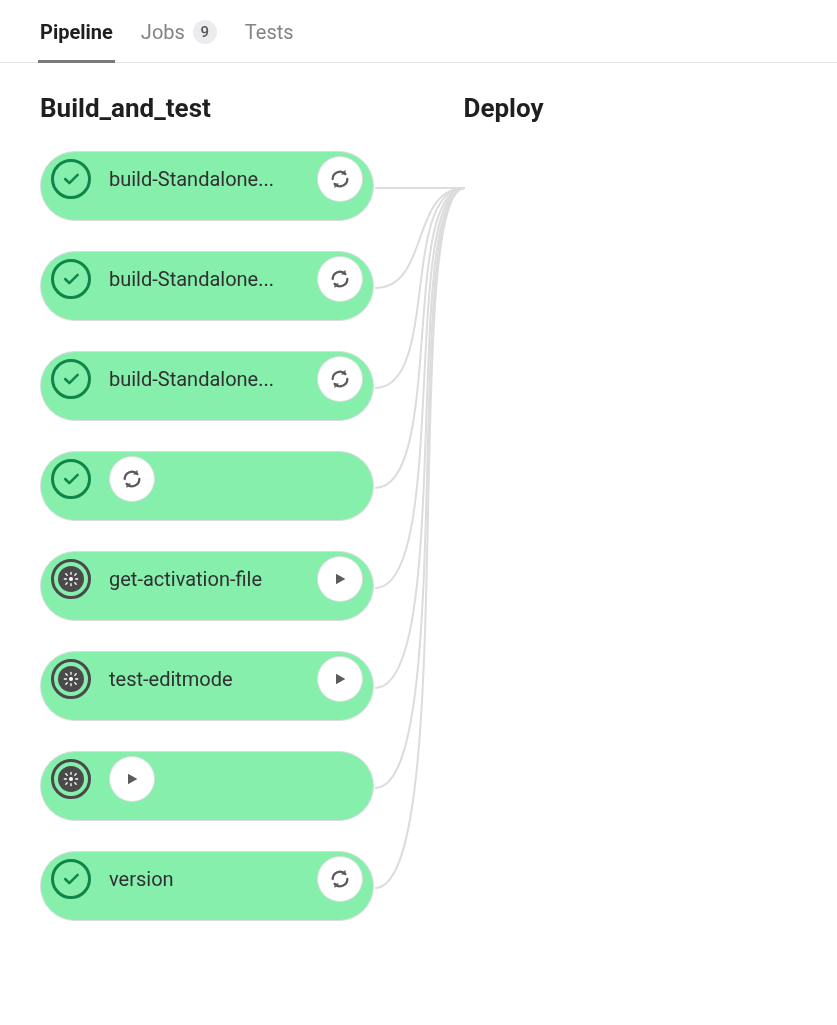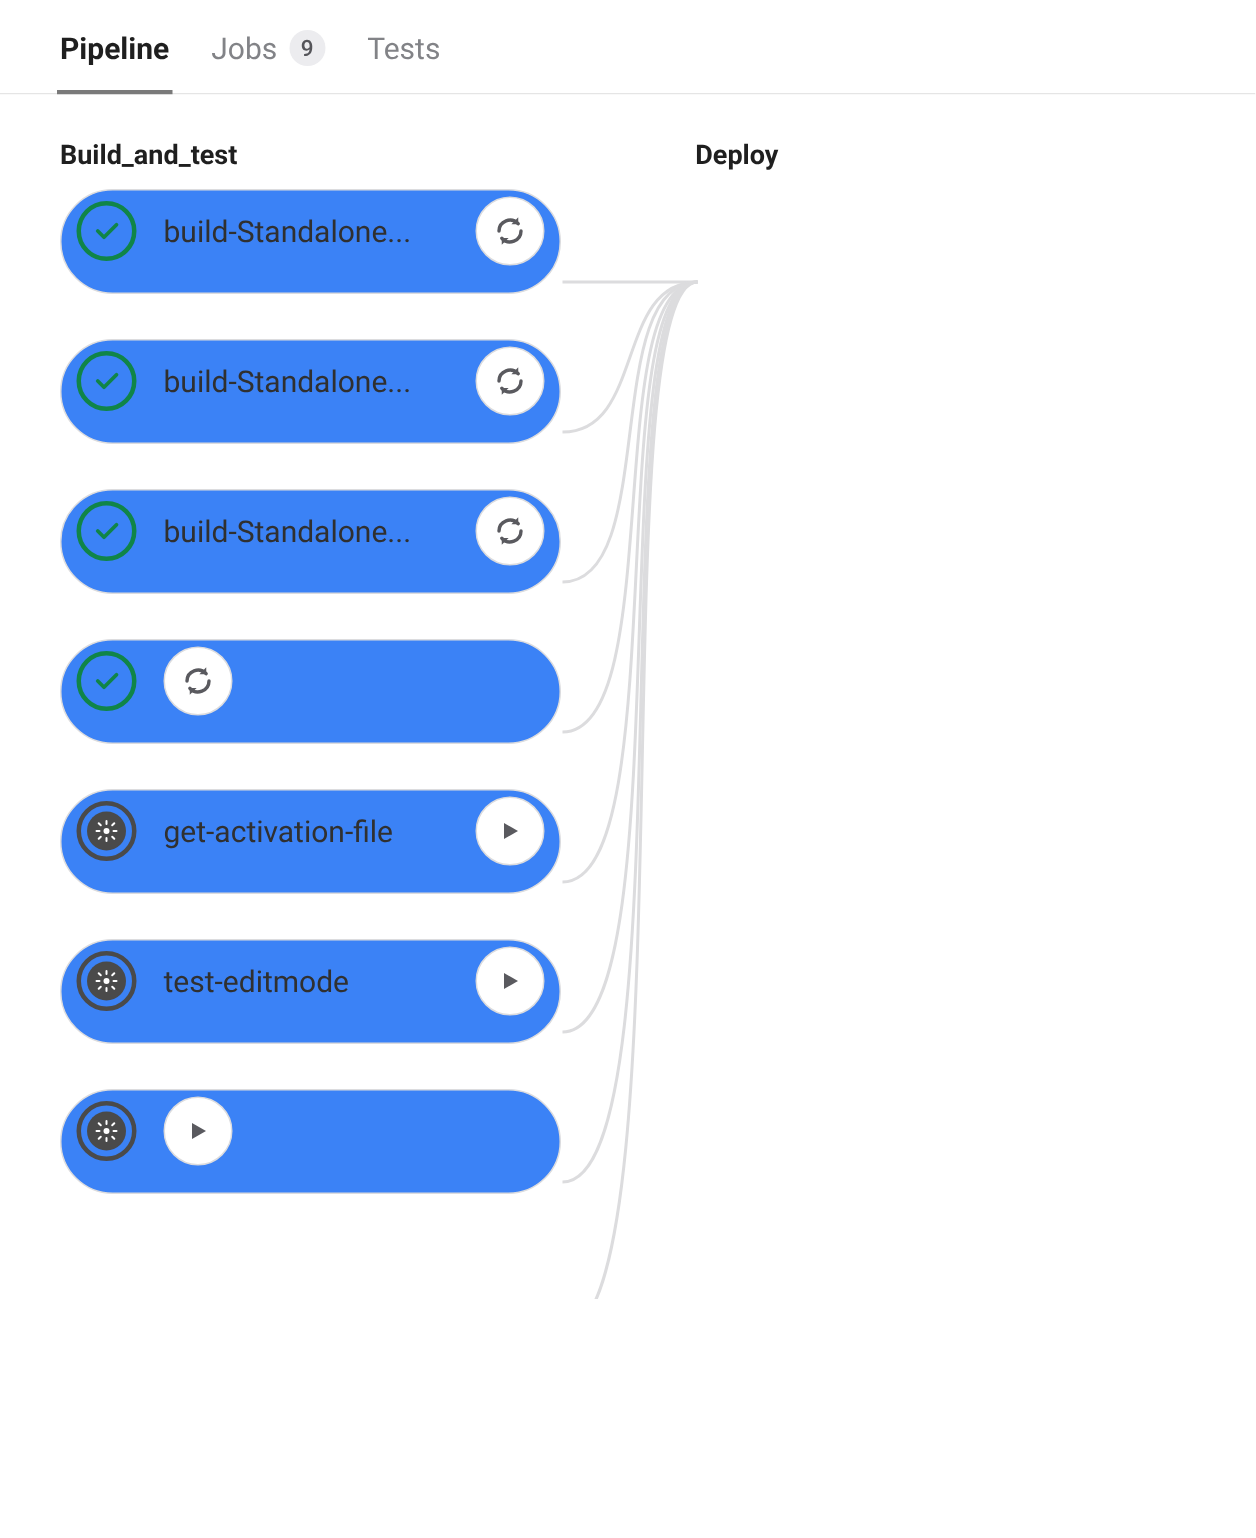--- a/index.html
+++ b/index.html
@@ -63,34 +63,34 @@
     .stages {
       display: flex;
       gap: 90px;
       position: relative;
       z-index: 1;
     }
     .stage {
       width: 335px;
     }
     .stage-title {
-      font-size: 18px;
+      font-size: 26px;
       font-weight: 700;
       color: #1f1f1f;
-      margin-bottom: 12px;
+      margin-bottom: 28px;
     }
     .job {
       display: flex;
       align-items: center;
       height: 70px;
       border: 1px solid #dcdcde;
       border-radius: 36px;
       padding: 0 10px 15px 10px;
       margin-bottom: 30px;
-      background: #3b82f6;
+      background: #86efac;
       position: relative;
     }
     .status {
       width: 40px;
       height: 40px;
       border-radius: 50%;
       display: flex;
       align-items: center;
       justify-content: center;
       margin-right: 18px;
@@ -272,20 +272,34 @@
               </svg>
           </div>
         </div>
         <div class="action-btn">
           <svg width="16" height="18" viewBox="0 0 24 24">
               <path d="M6 4l14 8-14 8z" fill="#5a5a5f"></path>
             </svg>
         </div>
       </div>
 
+      <div class="job">
+        <div class="status success">
+          <svg width="20" height="20" viewBox="0 0 24 24">
+              <path d="M5 12l5 5L20 7" stroke="#108548" stroke-width="3" fill="none" stroke-linecap="round" stroke-linejoin="round"></path>
+            </svg>
+        </div>
+        <div class="job-name">version</div>
+        <div class="action-btn">
+          <svg width="22" height="22" viewBox="0 0 24 24">
+              <path d="M4 12a8 8 0 0 1 13.9-5.3M20 12a8 8 0 0 1-13.9 5.3" stroke="#5a5a5f" stroke-width="2.5" fill="none" stroke-linecap="round"></path>
+              <path d="M18 2v5h-5M6 22v-5h5" fill="#5a5a5f"></path>
+            </svg>
+        </div>
+      </div>
     </div>
 
     <div class="stage">
       <div class="stage-title">Deploy</div>
 
     </div>
   </div>
 </div>
 
 </body></html>

